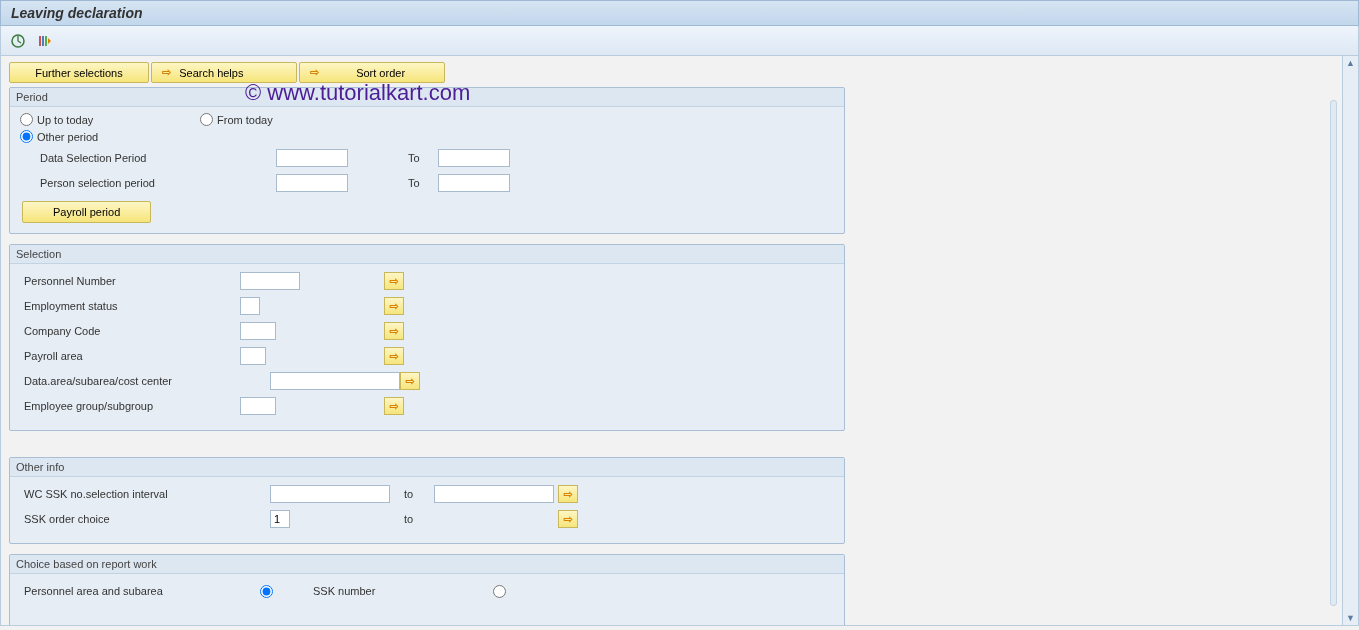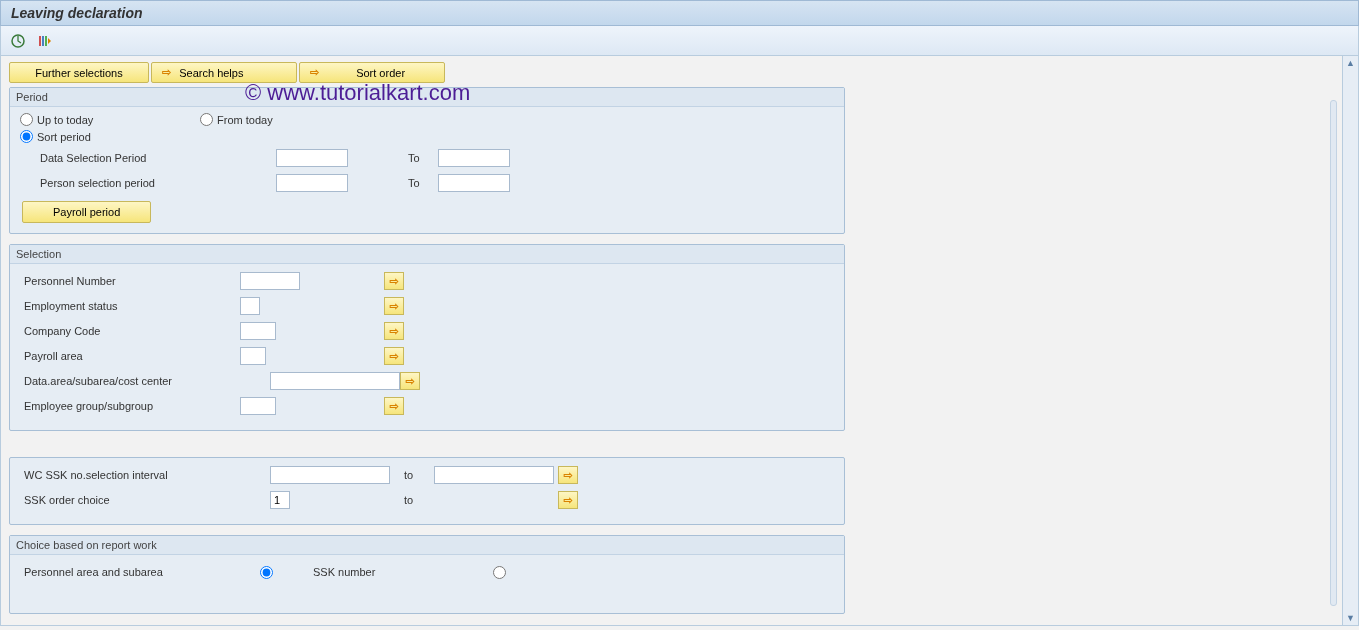--- a/index.html
+++ b/index.html
@@ -233,21 +233,21 @@
             <span>Up to today</span>
           </label>
           <label class="radio-item">
             <input type="radio" name="period" style="">
             <span>From today</span>
           </label>
         </div>
         <div class="radio-row">
           <label class="radio-item">
             <input type="radio" name="period" checked="" style="">
-            <span>Sort period</span>
+            <span>Other period</span>
           </label>
         </div>
         <div class="form-row">
           <span class="label indent">Data Selection Period</span>
           <span style="width:36px;"></span>
           <input type="text" style="width: 72px;">
           <span style="width:60px;"></span>
           <span style="width:30px;">To</span>
           <input type="text" style="width: 72px;">
         </div>
@@ -300,20 +300,21 @@
         <div class="form-row">
           <span class="label">Employee group/subgroup</span>
           <input type="text" style="width: 36px;">
           <span style="flex:0 0 104px;"></span>
           <span class="sel-arrow">⇨</span>
         </div>
       </div>
     </div>
 
     <div class="group" style="margin-top:26px;">
+      <div class="group-title">Other info</div>
       <div class="group-body">
         <div class="form-row">
           <span class="label" style="width:250px;">WC SSK no.selection interval</span>
           <input type="text" style="width: 120px;">
           <span style="width:30px; margin-left:14px;">to</span>
           <input type="text" style="width: 120px;">
           <span class="sel-arrow">⇨</span>
         </div>
         <div class="form-row">
           <span class="label" style="width:250px;">SSK order choice</span>

